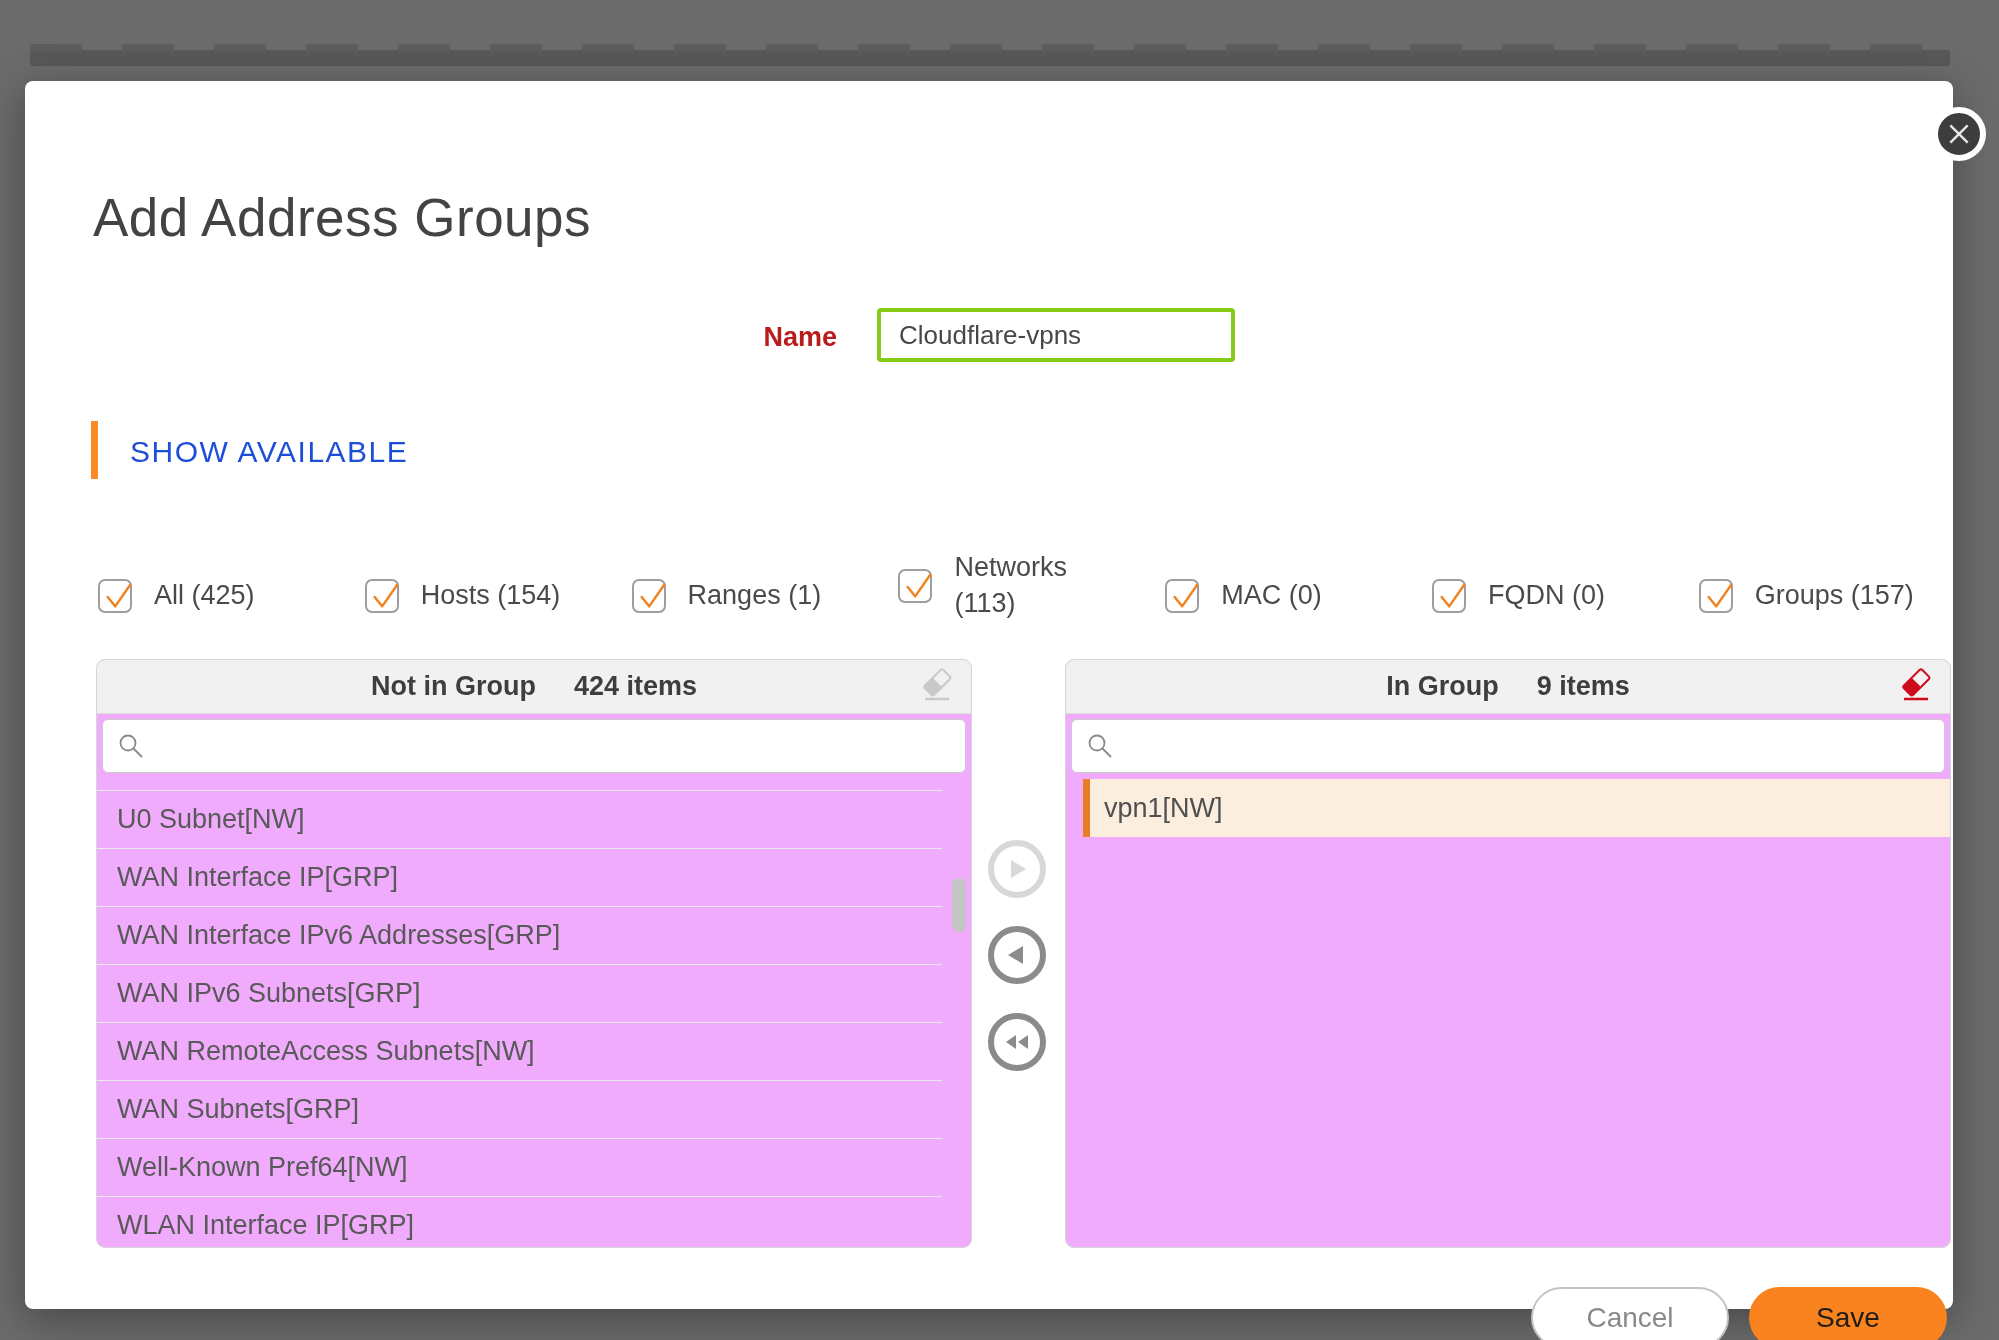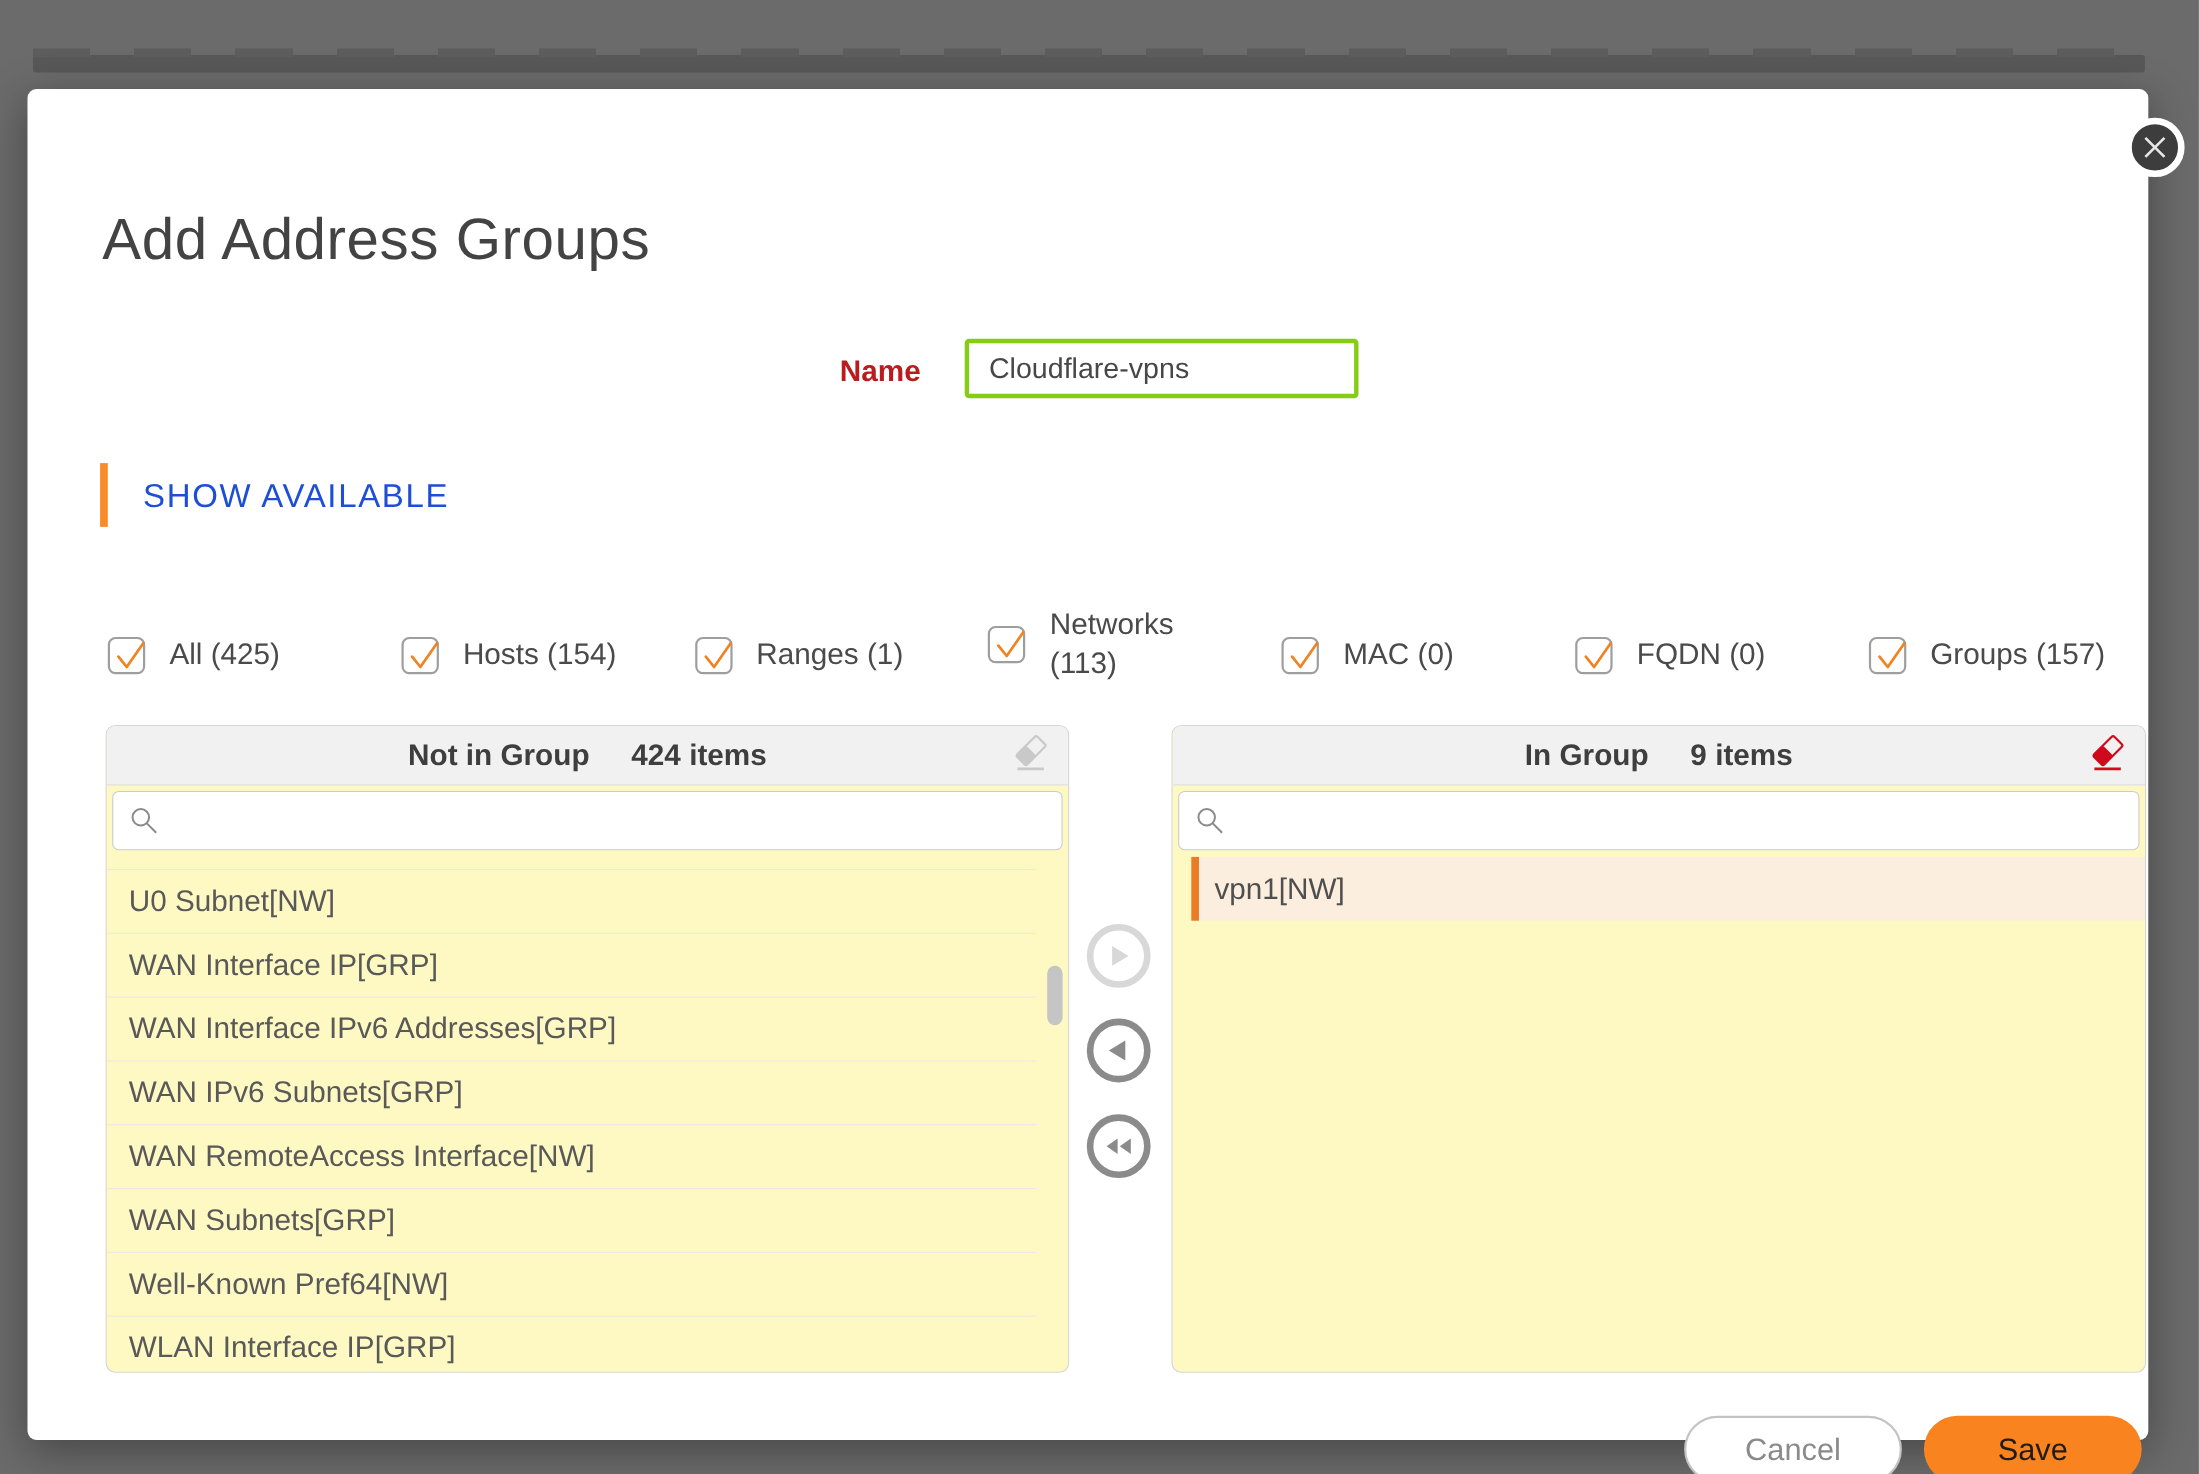--- a/index.html
+++ b/index.html
@@ -39,21 +39,21 @@
   .filter:nth-child(4){margin-top:-20px;}
   .filter:nth-child(4) .flabel{width:128px;line-height:1.3;}
   .cb{width:34px;height:34px;box-sizing:border-box;border:2px solid #9e9e9e;border-radius:7px;background:#fff;
     flex-shrink:0;position:relative;}
   .cb svg{position:absolute;left:2px;top:-2px;width:32px;height:34px;overflow:visible;
     fill:none;stroke:#F08220;stroke-width:2.6;stroke-linecap:round;stroke-linejoin:round;}
   .flabel{font-size:27px;color:#4a4a4a;}
 
   
   .panel{position:absolute;top:578px;height:589px;box-sizing:border-box;border:1px solid #d6d6d6;
-    border-radius:9px;background:#fef9c3;overflow:hidden;}
+    border-radius:9px;background:#f0abfc;overflow:hidden;}
   .panel.left{left:71px;width:876px;}
   .panel.right{left:1040px;width:886px;}
   .panel-header{height:53px;background:#f1f1f1;border-bottom:1px solid #dedede;display:flex;align-items:center;
     justify-content:center;gap:38px;position:relative;}
   .panel-header .ptitle,.panel-header .pcount{font-size:27px;font-weight:700;color:#3e3e3e;}
   .eraser-btn{position:absolute;right:14px;top:7px;width:40px;height:40px;background:none;border:none;padding:0;cursor:pointer;}
   .eraser-btn svg{width:36px;height:36px;}
   .eraser-gray{color:#c9c9c9;}
   .eraser-red{color:#cf0a1d;}
 
@@ -191,21 +191,21 @@
           <line x1="16.5" y1="16.5" x2="25" y2="25"></line>
         </svg>
       <input class="search-input" type="text" style="">
     </div>
     <div class="list">
       <div class="spacer"></div>
       <div class="row">U0 Subnet[NW]</div>
       <div class="row">WAN Interface IP[GRP]</div>
       <div class="row">WAN Interface IPv6 Addresses[GRP]</div>
       <div class="row">WAN IPv6 Subnets[GRP]</div>
-      <div class="row">WAN RemoteAccess Interface[NW]</div>
+      <div class="row">WAN RemoteAccess Subnets[NW]</div>
       <div class="row">WAN Subnets[GRP]</div>
       <div class="row">Well-Known Pref64[NW]</div>
       <div class="row">WLAN Interface IP[GRP]</div>
       <div class="scroll-thumb"></div>
     </div>
   </div>
 
   <button class="xfer disabled xfer-right">
     <svg viewBox="0 0 22 22">
         <polygon points="5,2 20,11 5,20"></polygon>

